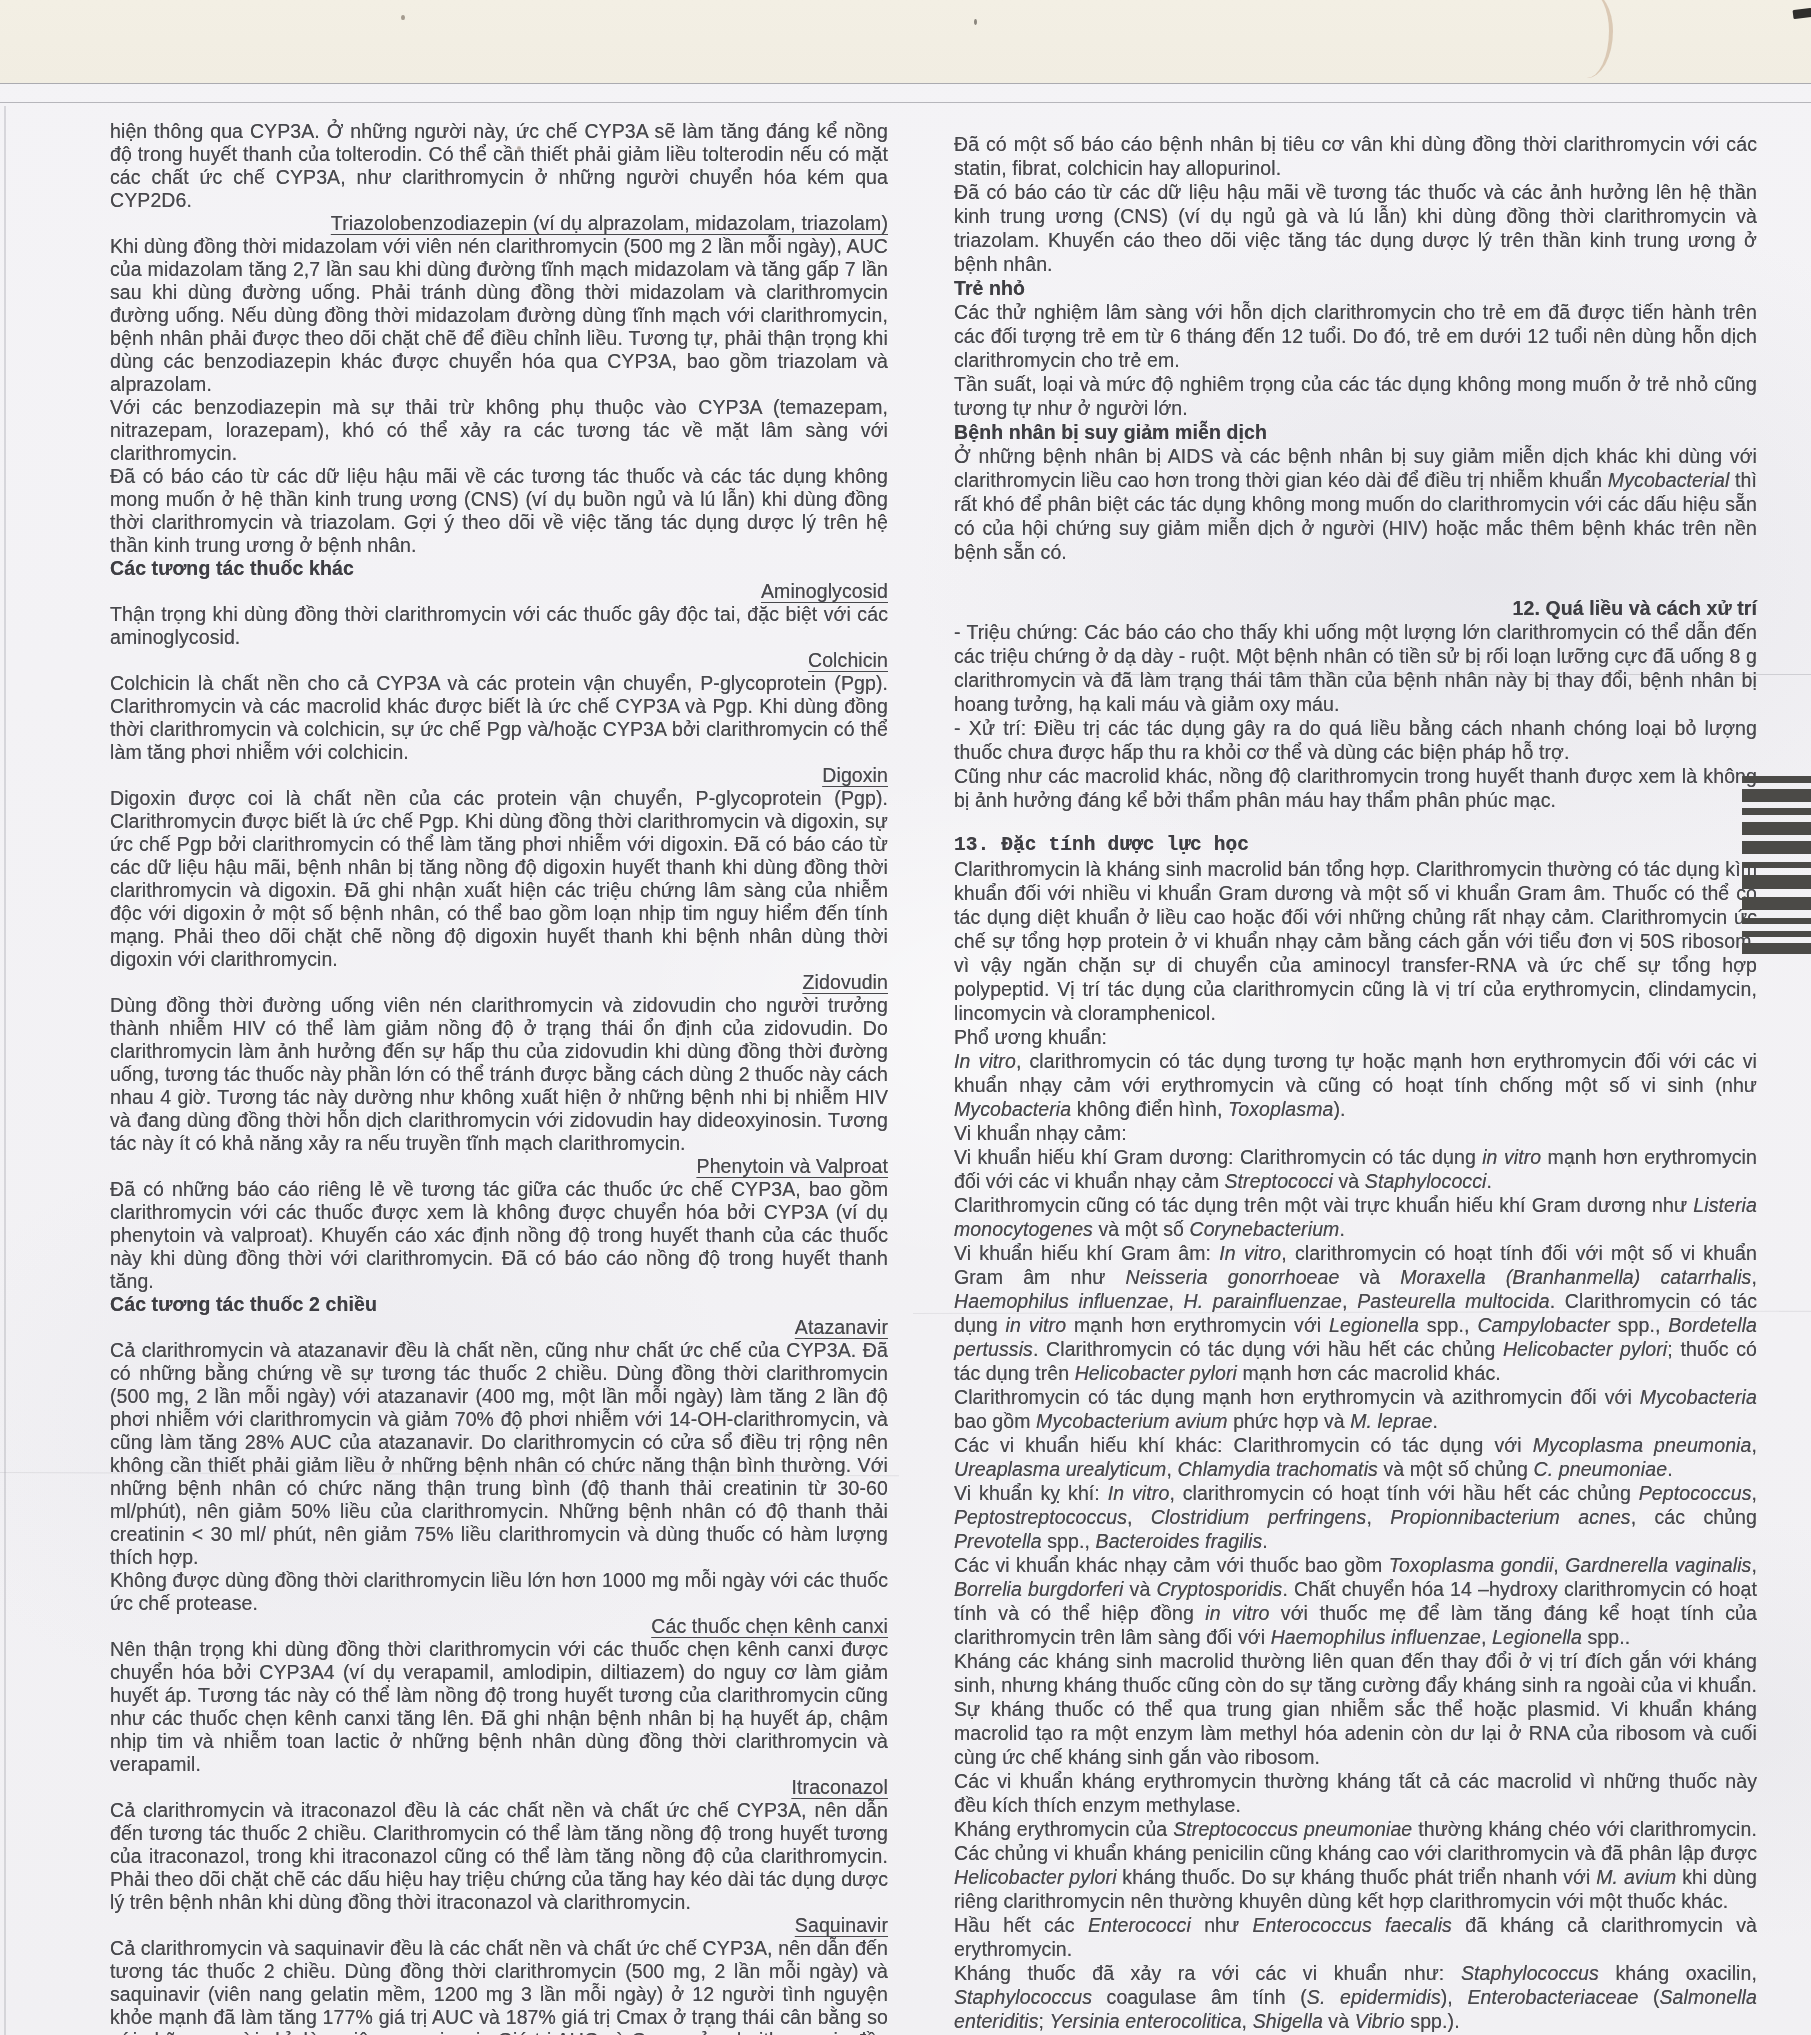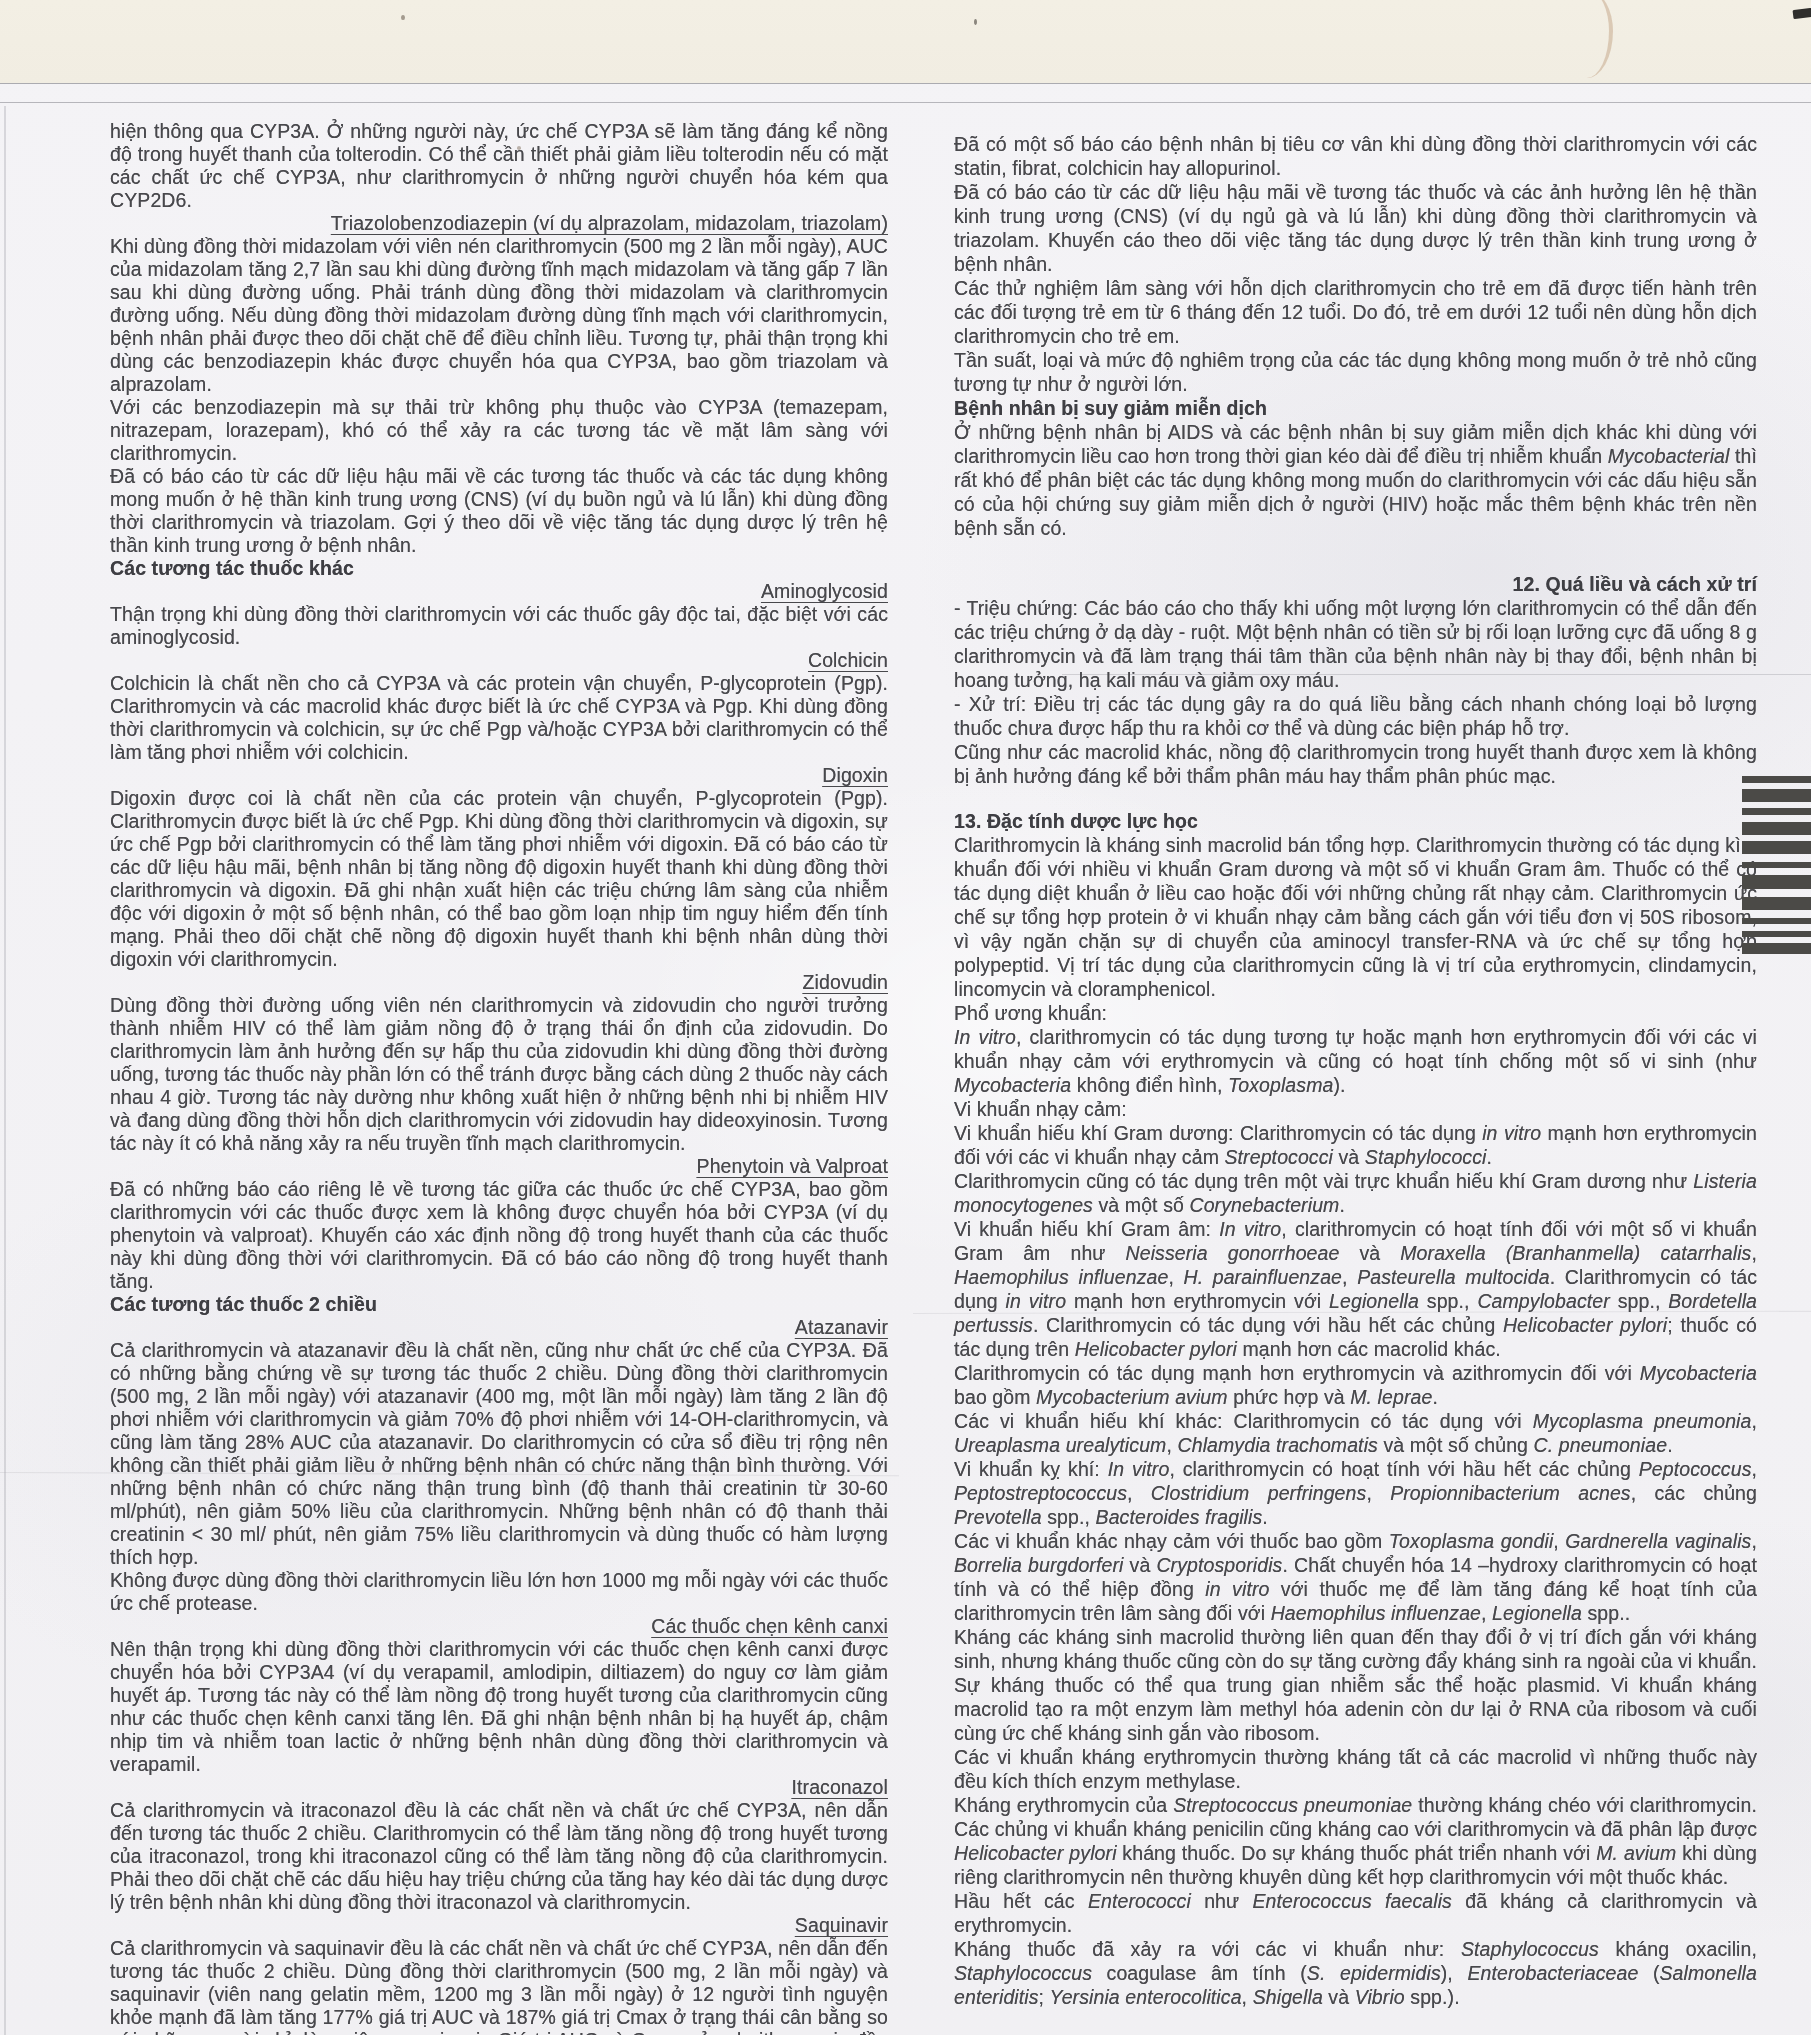--- a/index.html
+++ b/index.html
@@ -54,21 +54,21 @@
     font-size:19.5px;text-align:justify;
     text-shadow:0 0 0.5px rgba(72,72,78,.75);
     letter-spacing:0.1px;
   }
   .col-left{left:110px;top:120px;width:778px;line-height:23px;}
   .col-right{left:954px;top:132px;width:803px;line-height:24px;}
   .block{margin:0;}
   .block.hb{font-weight:700;text-align:left;color:#3e3e43;}
   .block.hu{text-align:right;text-decoration:underline;text-underline-offset:3.5px;text-decoration-thickness:1.4px;}
   .block.gap-lg{margin-top:32px;text-align:right;}
-  .block.gap-sm{margin-top:21px;}
+  .block.gap-sm{margin-top:21px;font-family:Liberation Mono, monospace;}
   .block em{font-style:italic;}
   .barcode{position:absolute;left:1742px;top:0;width:69px;height:100%;}
   .barcode-bar{position:absolute;left:0;width:69px;background:var(--bar);}
 </style>
 </head>
 <body>
 
 <div class="page">
   <div class="top-strip"></div>
   <div class="fold-line fold-1"></div>
@@ -107,20 +107,21 @@
       <div class="block hu"><span>Các thuốc chẹn kênh canxi</span></div>
       <div class="block p"><span>Nên thận trọng khi dùng đồng thời clarithromycin với các thuốc chẹn kênh canxi được chuyển hóa bởi CYP3A4 (ví dụ  verapamil, amlodipin, diltiazem) do nguy cơ làm giảm huyết áp. Tương tác này có thể làm nồng độ trong huyết tương của clarithromycin cũng như các thuốc chẹn kênh canxi tăng lên. Đã ghi nhận bệnh nhân bị hạ huyết áp, chậm nhịp tim và nhiễm toan lactic ở những bệnh nhân dùng đồng thời clarithromycin và verapamil.</span></div>
       <div class="block hu"><span>Itraconazol</span></div>
       <div class="block p"><span>Cả clarithromycin và itraconazol đều là các chất nền và chất ức chế CYP3A, nên dẫn đến tương tác thuốc 2 chiều. Clarithromycin có thể làm tăng nồng độ trong huyết tương của itraconazol, trong khi itraconazol cũng có thể làm tăng nồng độ của clarithromycin. Phải theo dõi chặt chẽ các dấu hiệu hay triệu chứng của tăng hay kéo dài tác dụng dược lý trên bệnh nhân khi dùng đồng thời itraconazol và clarithromycin.</span></div>
       <div class="block hu"><span>Saquinavir</span></div>
       <div class="block p"><span>Cả clarithromycin và saquinavir đều là các chất nền và chất ức chế CYP3A, nên dẫn đến tương tác thuốc 2 chiều. Dùng đồng thời clarithromycin (500 mg, 2 lần mỗi ngày) và saquinavir (viên nang gelatin mềm, 1200 mg 3 lần mỗi ngày) ở 12 người tình nguyện khỏe mạnh đã làm tăng 177% giá trị AUC và 187% giá trị Cmax ở trạng thái cân bằng so với những người chỉ dùng riêng saquinavir. Giá trị AUC và Cmax của clarithromycin đều tăng khoảng 40% so với khi chỉ dùng riêng clarithromycin. Không cần thiết phải điều chỉnh liều của 2 thuốc này khi dùng đồng thời trong thời gian ngắn ở những liều/ công</span></div>
     </div>
   <div class="column col-right">
       <div class="block p"><span>Đã có một số báo cáo bệnh nhân bị tiêu cơ vân khi dùng đồng thời clarithromycin với các statin, fibrat, colchicin hay allopurinol.</span></div>
       <div class="block p"><span>Đã có báo cáo từ các dữ liệu hậu mãi về tương tác thuốc và các ảnh hưởng lên hệ thần kinh trung ương (CNS) (ví dụ ngủ gà và lú lẫn) khi dùng đồng thời clarithromycin và triazolam. Khuyến cáo theo dõi việc tăng tác dụng dược lý trên thần kinh trung ương ở bệnh nhân.</span></div>
+      <div class="block hb"><span>Trẻ nhỏ</span></div>
       <div class="block p"><span>Các thử nghiệm lâm sàng với hỗn dịch clarithromycin cho trẻ em đã được tiến hành trên các đối tượng trẻ em từ 6 tháng đến 12 tuổi. Do đó, trẻ em dưới 12 tuổi nên dùng hỗn dịch clarithromycin cho trẻ em.</span></div>
       <div class="block p"><span>Tần suất, loại và mức độ nghiêm trọng của các tác dụng không mong muốn ở trẻ nhỏ cũng tương tự như ở người lớn.</span></div>
       <div class="block hb"><span>Bệnh nhân bị suy giảm miễn dịch</span></div>
       <div class="block p"><span>Ở những bệnh nhân bị AIDS và các bệnh nhân bị suy giảm miễn dịch khác khi dùng với clarithromycin liều cao hơn trong thời gian kéo dài để điều trị nhiễm khuẩn </span><em>Mycobacterial</em><span> thì rất khó để phân biệt các tác dụng không mong muốn do clarithromycin với các dấu hiệu sẵn có của hội chứng suy giảm miễn dịch ở người (HIV) hoặc mắc thêm bệnh khác trên nền bệnh sẵn có.</span></div>
       <div class="block hb gap-lg"><span>12. Quá liều và cách xử trí</span></div>
       <div class="block p"><span>- Triệu chứng: Các báo cáo cho thấy khi uống một lượng lớn clarithromycin có thể dẫn đến các triệu chứng ở dạ dày - ruột. Một bệnh nhân có tiền sử bị rối loạn lưỡng cực đã uống 8 g clarithromycin và đã làm trạng thái tâm thần của bệnh nhân này bị thay đổi, bệnh nhân bị hoang tưởng, hạ kali máu và giảm oxy máu.</span></div>
       <div class="block p"><span>- Xử trí: Điều trị các tác dụng gây ra do quá liều bằng cách nhanh chóng loại bỏ lượng thuốc chưa được hấp thu ra khỏi cơ thể và dùng các biện pháp hỗ trợ.</span></div>
       <div class="block p"><span>Cũng như các macrolid khác, nồng độ clarithromycin trong huyết thanh được xem là không bị ảnh hưởng đáng kể bởi thẩm phân máu hay thẩm phân phúc mạc.</span></div>
       <div class="block hb gap-sm"><span>13. Đặc tính dược lực học</span></div>
       <div class="block p"><span>Clarithromycin là kháng sinh macrolid bán tổng hợp. Clarithromycin thường có tác dụng kìm khuẩn đối với nhiều vi khuẩn Gram dương và một số vi khuẩn Gram âm. Thuốc có thể có tác dụng diệt khuẩn ở liều cao hoặc đối với những chủng rất nhạy cảm. Clarithromycin ức chế sự tổng hợp protein ở vi khuẩn nhạy cảm bằng cách gắn với tiểu đơn vị 50S ribosom, vì vậy ngăn chặn sự di chuyển của aminocyl transfer-RNA và ức chế sự tổng hợp polypeptid. Vị trí tác dụng của clarithromycin cũng là vị trí của erythromycin, clindamycin, lincomycin và cloramphenicol.</span></div>

